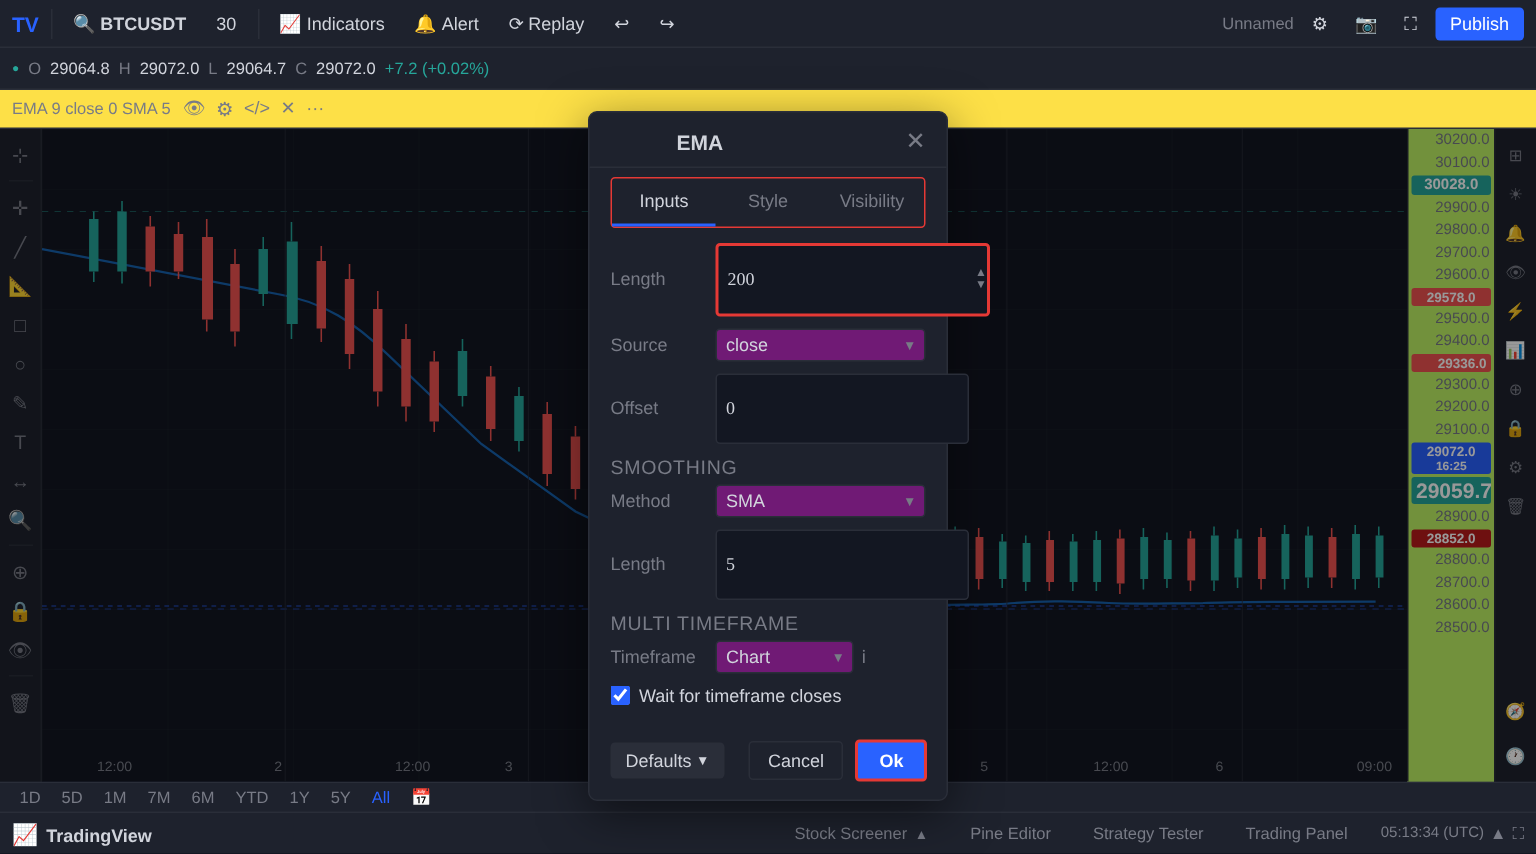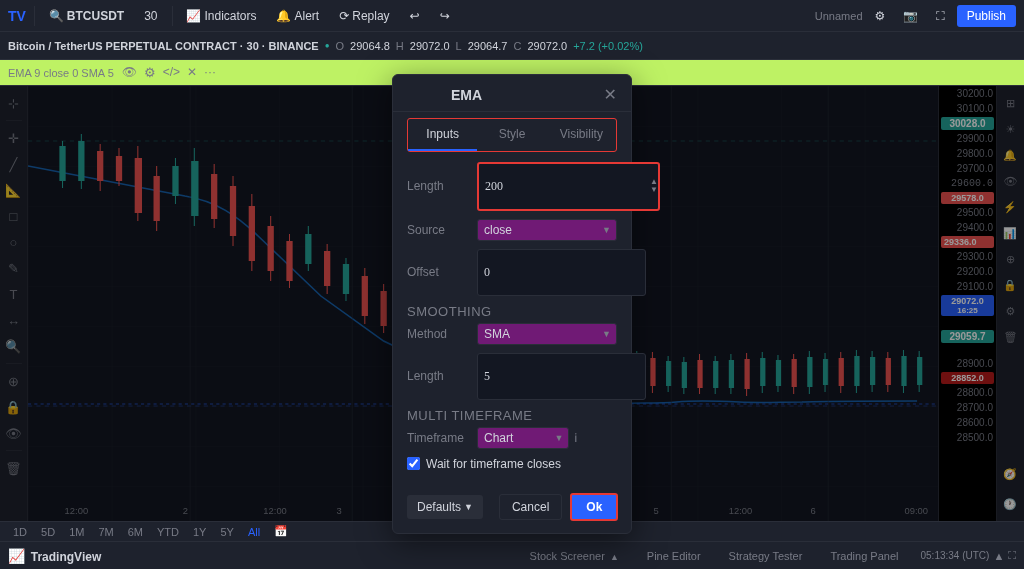--- a/index.html
+++ b/index.html
@@ -10,21 +10,21 @@
     .topbar-logo { display: flex; align-items: center; gap: 4px; color: #d1d4dc; font-size: 13px; font-weight: 600; }
     .topbar-divider { width: 1px; height: 20px; background: #2a2e39; }
     .topbar-item { display: flex; align-items: center; gap: 3px; padding: 3px 6px; border-radius: 3px; cursor: pointer; color: #d1d4dc; font-size: 12px; }
     .topbar-spacer { flex: 1; }
     .topbar-publish { background: #2962ff; color: #fff; padding: 4px 10px; border-radius: 3px; font-size: 12px; border: none; cursor: pointer; }
 
     
     .symbolbar { display: flex; align-items: center; background: #1e222d; height: 28px; padding: 0 8px; gap: 6px; border-bottom: 1px solid #2a2e39; font-size: 11px; }
 
     
-    .indicatorbar { display: flex; align-items: center; background: #bef264; height: 26px; padding: 0 8px; gap: 6px; border-bottom: 1px solid #2a2e39; font-size: 11px; }
+    .indicatorbar { display: flex; align-items: center; background: #fde047; height: 26px; padding: 0 8px; gap: 6px; border-bottom: 1px solid #2a2e39; font-size: 11px; }
     .ind-icons { display: flex; gap: 3px; }
     .ind-icon { cursor: pointer; color: #787b86; font-size: 12px; padding: 2px; }
 
     
     .left-toolbar { width: 28px; background: #1e222d; border-right: 1px solid #2a2e39; display: flex; flex-direction: column; align-items: center; padding: 6px 0; gap: 4px; }
     .left-icon { width: 22px; height: 22px; display: flex; align-items: center; justify-content: center; cursor: pointer; color: #787b86; border-radius: 3px; font-size: 13px; }
     .left-sep { width: 16px; height: 1px; background: #2a2e39; margin: 2px 0; }
 
     
     .chart-area { flex: 1; background: #131722; position: relative; overflow: hidden; }
@@ -116,21 +116,20 @@
         <span>📷</span>
       </div>
     <div class="topbar-item">
         <span>⛶</span>
       </div>
     <button class="topbar-publish">Publish</button>
   </div>
 </div>
 
 <div class="symbolbar">
-  <span style="font-size:11px;color:#d1d4dc;font-weight:600;">Bitcoin / TetherUS PERPETUAL CONTRACT · 30 · BINANCE</span>
   <span style="color:#26a69a;font-size:8px;">●</span>
   <span style="color:#787b86;">O</span>
   <span>29064.8</span>
   <span style="color:#787b86;">H</span>
   <span>29072.0</span>
   <span style="color:#787b86;">L</span>
   <span>29064.7</span>
   <span style="color:#787b86;">C</span>
   <span>29072.0</span>
   <span style="color:#26a69a;">+7.2 (+0.02%)</span>
@@ -394,40 +393,40 @@
         <text x="370" y="428" font-size="9" fill="#787b86">12:00</text>
         <text x="445" y="428" font-size="9" fill="#787b86">4</text>
         <text x="525" y="428" font-size="9" fill="#787b86">12:00</text>
         <text x="598" y="428" font-size="9" fill="#787b86">5</text>
         <text x="670" y="428" font-size="9" fill="#787b86">12:00</text>
         <text x="748" y="428" font-size="9" fill="#787b86">6</text>
         <text x="838" y="428" font-size="9" fill="#787b86">09:00</text>
       </svg>
     </div>
 
-    <div style="width:58px;background:#000000;border-left:1px solid #2a2e39;display:flex;flex-direction:column;font-size:10px;color:#787b86;position:relative;overflow:hidden;">
+    <div style="width:58px;background:#bef264;border-left:1px solid #2a2e39;display:flex;flex-direction:column;font-size:10px;color:#787b86;position:relative;overflow:hidden;">
       <div style="padding:2px 3px;text-align:right;">30200.0</div>
       <div style="padding:2px 3px;text-align:right;">30100.0</div>
       <div style="margin:1px 2px;background:#26a69a;color:#fff;border-radius:2px;padding:1px 3px;font-size:10px;font-weight:600;text-align:center;">30028.0</div>
       <div style="padding:2px 3px;text-align:right;">29900.0</div>
       <div style="padding:2px 3px;text-align:right;">29800.0</div>
       <div style="padding:2px 3px;text-align:right;">29700.0</div>
-      <div style="padding:2px 3px;text-align:right;font-family:Liberation Mono, monospace;">29600.0</div>
+      <div style="padding:2px 3px;text-align:right;">29600.0</div>
       <div style="margin:1px 2px;background:#ef5350;color:#fff;border-radius:2px;padding:1px 3px;font-size:9px;font-weight:600;text-align:center;">29578.0</div>
       <div style="padding:2px 3px;text-align:right;">29500.0</div>
       <div style="padding:2px 3px;text-align:right;">29400.0</div>
-      <div style="margin:1px 2px;background:#ef5350;color:#fff;border-radius:2px;padding:1px 3px;font-size:9px;font-weight:600;text-align:left;">29336.0</div>
+      <div style="margin:1px 2px;background:#ef5350;color:#fff;border-radius:2px;padding:1px 3px;font-size:9px;font-weight:600;text-align:right;">29336.0</div>
       <div style="padding:2px 3px;text-align:right;">29300.0</div>
       <div style="padding:2px 3px;text-align:right;">29200.0</div>
       <div style="padding:2px 3px;text-align:right;">29100.0</div>
       <div style="margin:1px 2px;background:#2962ff;color:#fff;border-radius:2px;padding:1px 3px;font-size:9px;font-weight:600;text-align:center;display:flex;flex-direction:column;">
         <span>29072.0</span>
         <span style="font-size:8px;">16:25</span>
       </div>
-      <div style="margin:13px 2px;background:#26a69a;color:#fff;border-radius:2px;padding:1px 3px;font-size:10px;font-weight:600;text-align:center;">29059.7</div>
+      <div style="margin:1px 2px;background:#26a69a;color:#fff;border-radius:2px;padding:1px 3px;font-size:14px;font-weight:600;text-align:center;">29059.7</div>
       <div style="padding:2px 3px;text-align:right;">28900.0</div>
       <div style="margin:1px 2px;background:#b71c1c;color:#fff;border-radius:2px;padding:1px 3px;font-size:9px;font-weight:600;text-align:center;">28852.0</div>
       <div style="padding:2px 3px;text-align:right;">28800.0</div>
       <div style="padding:2px 3px;text-align:right;">28700.0</div>
       <div style="padding:2px 3px;text-align:right;">28600.0</div>
       <div style="padding:2px 3px;text-align:right;">28500.0</div>
     </div>
   </div>
 
   <div class="right-toolbar">

